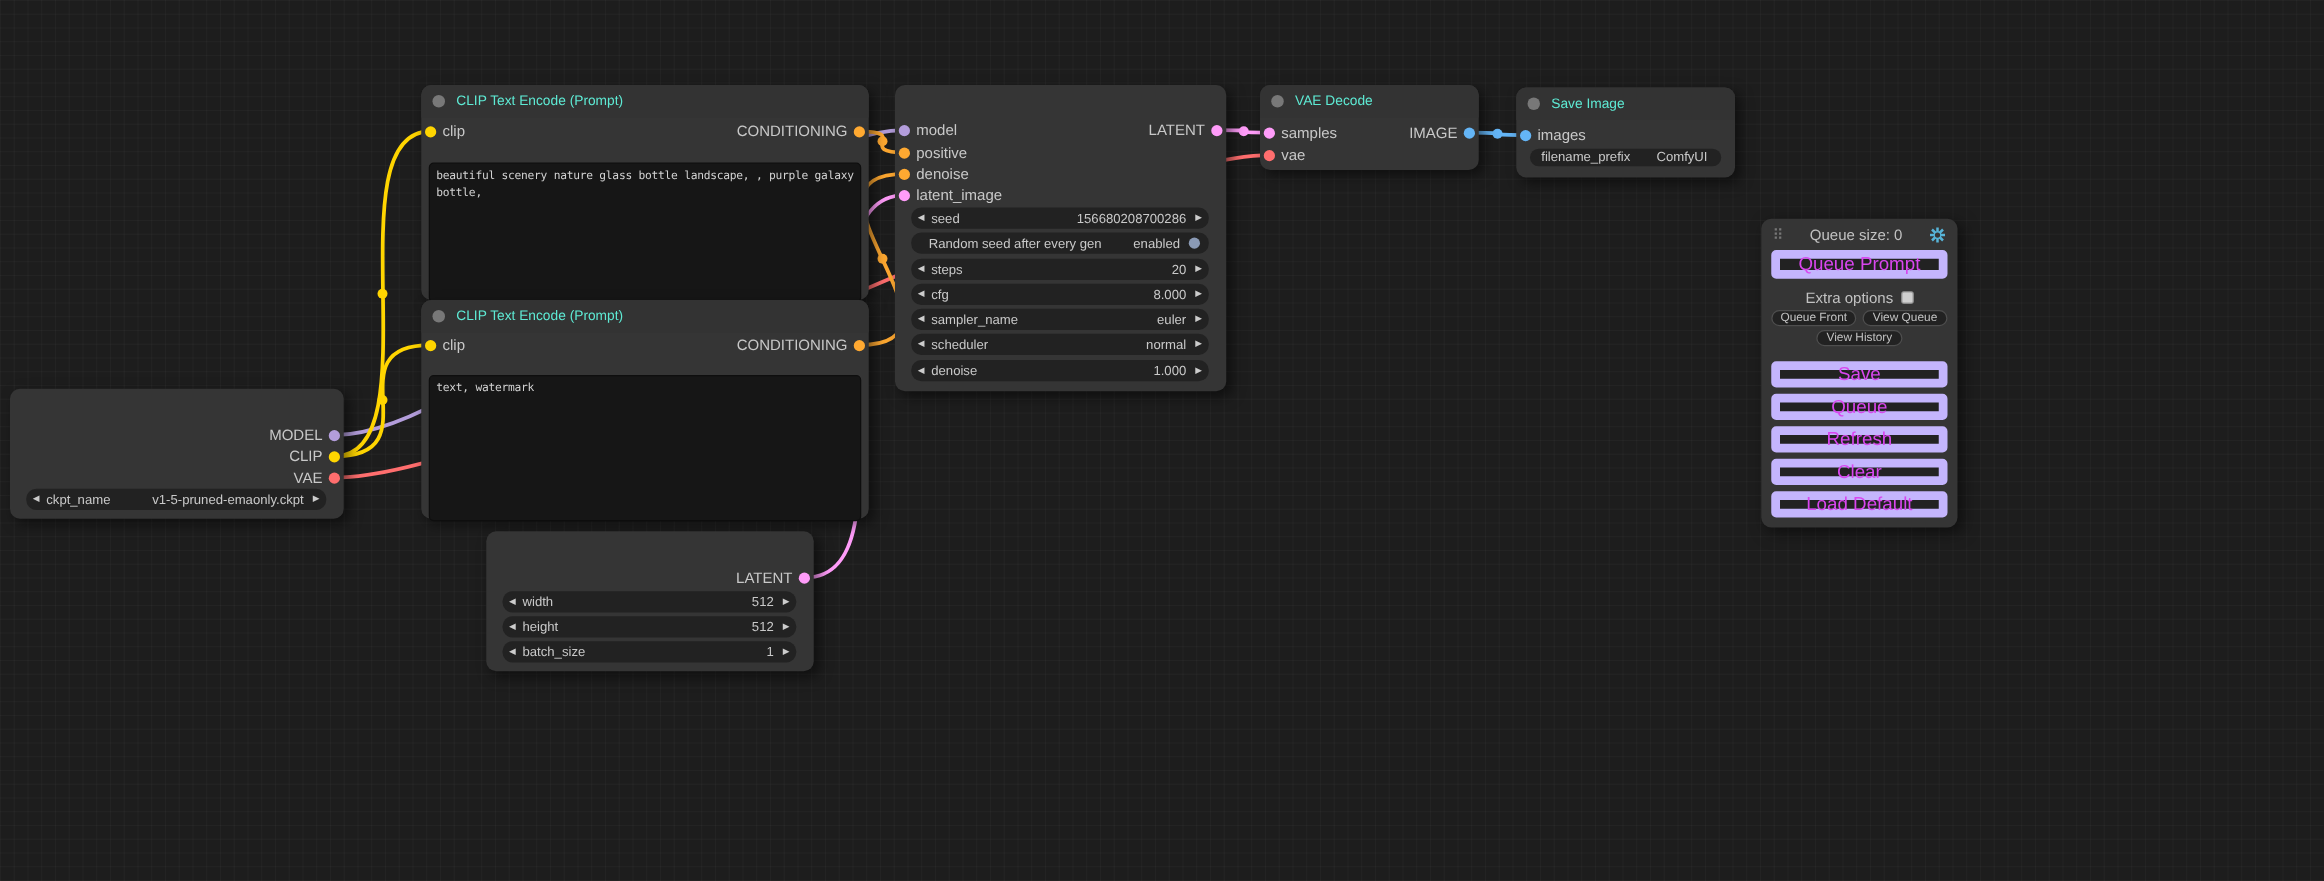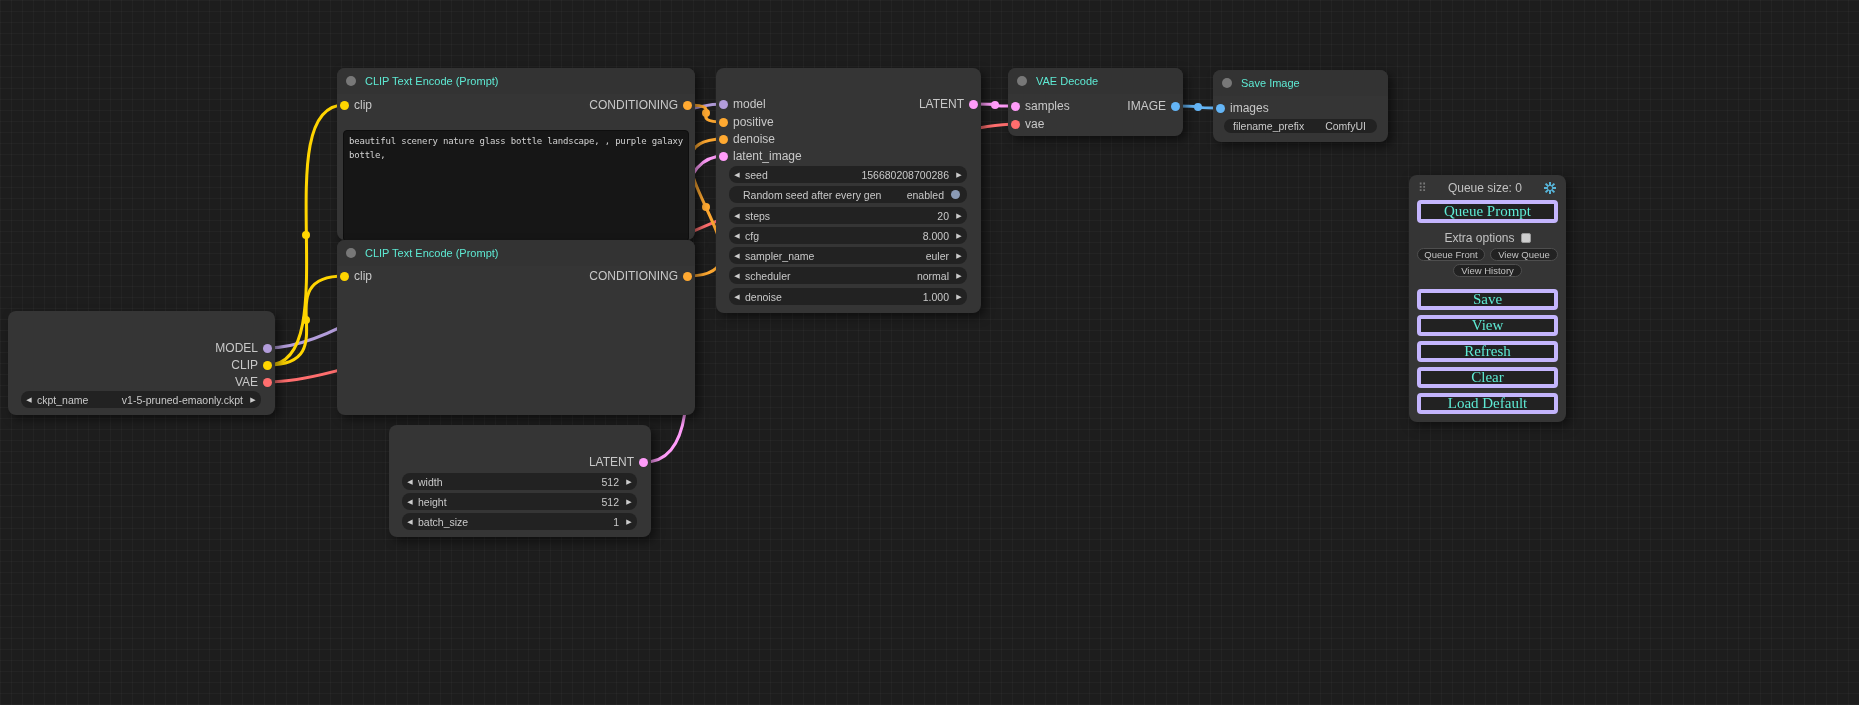--- a/index.html
+++ b/index.html
@@ -81,23 +81,23 @@
   
   .menu{
     position:absolute;left:1409px;top:175px;width:157px;height:247px;
     background:#353535;border-radius:8px;box-shadow:4px 4px 12px rgba(0,0,0,.5);
   }
   .mhead{position:absolute;top:5px;left:9px;right:9px;height:16px;display:flex;align-items:center;color:#c2c2c2;font-size:12px}
   .mdrag{color:#777;font-size:12px;cursor:move;flex:0 0 auto}
   .mtitle{flex:1;text-align:center}
   .mgear{flex:0 0 auto;display:flex;align-items:center}
   .btn{
-    position:absolute;left:8px;right:8px;background:#222222;border:4px solid #c4b5fd;
-    border-radius:4px;color:#5eead4;font-size:15px;display:flex;align-items:center;justify-content:center;
-    cursor:pointer;white-space:nowrap;font-family:Liberation Serif, serif;
+    position:absolute;left:8px;right:8px;background:#222222;border:7px solid #c4b5fd;
+    border-radius:4px;color:#d946ef;font-size:15px;display:flex;align-items:center;justify-content:center;
+    cursor:pointer;white-space:nowrap;
   }
   .extra{position:absolute;top:56px;left:0;right:0;display:flex;align-items:center;justify-content:center;gap:6px;font-size:12px;color:#c2c2c2}
   .chk{width:10px;height:10px;background:#cfcfcf;border:1px solid #9a9a9a;border-radius:2px;flex:0 0 auto;cursor:pointer}
   .pillrow{position:absolute;top:73px;left:8px;right:8px;display:flex;gap:5px}
   .pill{
     height:13px;background:#222222;border:1px solid #4e4e4e;border-radius:7px;color:#c2c2c2;
     font-size:9.5px;display:flex;align-items:center;justify-content:center;cursor:pointer;white-space:nowrap;
   }
   .pillrow .pill{flex:1}
 </style>
@@ -166,20 +166,21 @@
     <div class="ntitle">
       <span class="tdot"></span>
       <span class="ttext">CLIP Text Encode (Prompt)</span>
     </div>
     <div class="prow" style="top:28px">
       <span class="dot in clip"></span>
       <span class="plabel in">clip</span>
       <span class="plabel out">CONDITIONING</span>
       <span class="dot out conditioning"></span>
     </div>
+    <div class="ta" style="left:6px;right:6px;top:48px;height:117px">text, watermark</div>
   </div>
 
   <div class="node" style="left:716px;top:68px;width:265px;height:245px">
     <div class="prow" style="top:28px">
       <span class="dot in model"></span>
       <span class="plabel in">model</span>
       <span class="plabel out">LATENT</span>
       <span class="dot out latent"></span>
     </div>
     <div class="prow" style="top:46px">
@@ -316,19 +317,19 @@
     <div class="extra">
       <span>Extra options</span>
       <span class="chk"></span>
     </div>
     <div class="pillrow">
       <div class="pill">Queue Front</div>
       <div class="pill">View Queue</div>
     </div>
     <div class="pill" style="position:absolute;top:89px;left:44px;right:44px;height:13px">View History</div>
     <div class="btn" style="top:114px;height:21px">Save</div>
-    <div class="btn" style="top:140px;height:21px">View</div>
+    <div class="btn" style="top:140px;height:21px">Queue</div>
     <div class="btn" style="top:166px;height:21px">Refresh</div>
     <div class="btn" style="top:192px;height:21px">Clear</div>
     <div class="btn" style="top:218px;height:21px">Load Default</div>
   </div>
 
 </div>
 
 </body></html>

